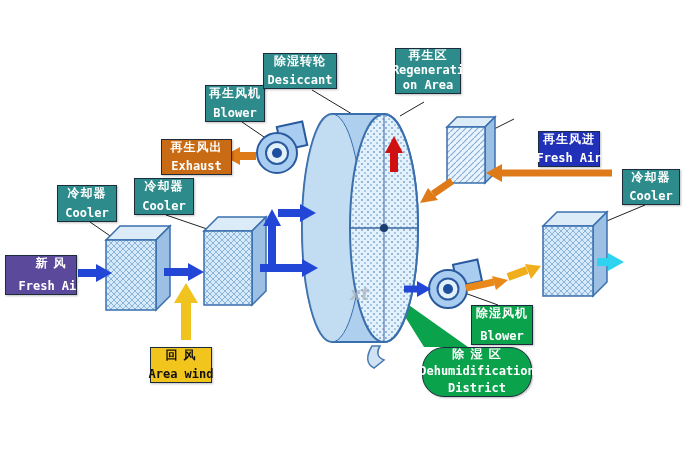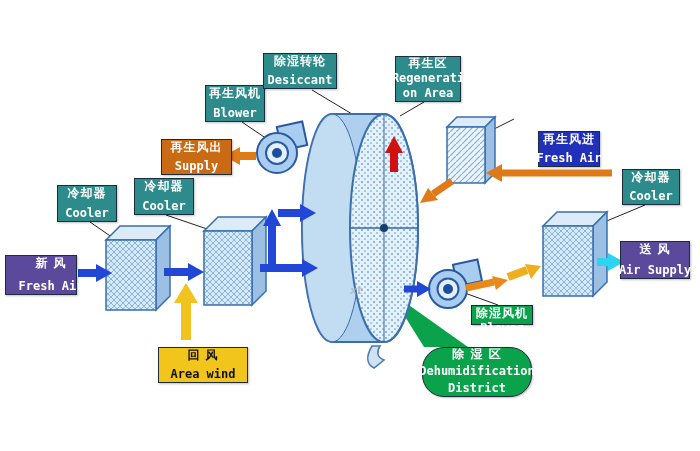--- a/index.html
+++ b/index.html
@@ -13,21 +13,21 @@
   .cn{font-family:"DejaVu Sans",sans-serif;font-size:12px;letter-spacing:1px;white-space:nowrap;}
   .en{font-family:"DejaVu Sans Mono",monospace;font-size:12px;white-space:nowrap;}
   .c-teal{background:#2e8b8b;}
   .c-purple{background:#5b4a9b;}
   .c-orange{background:#c96a15;}
   .c-yellow{background:#f2c51d;color:#111;}
   .c-green{background:#0ba24c;}
   .c-blue{background:#2030b8;}
   .tight{line-height:1.15;}
   #watermark{position:absolute;left:350px;top:284px;color:rgba(170,180,190,.75);
-             font-style:italic;font-size:11px;font-weight:bold;}
+             font-style:italic;font-size:17px;font-weight:bold;}
 </style>
 </head>
 <body>
 
 <div id="stage">
 
   <svg width="700" height="451" viewBox="0 0 700 451">
     <defs>
       <pattern id="mesh" width="6" height="6" patternUnits="userSpaceOnUse">
         <rect width="6" height="6" fill="#d6eafc"></rect>
@@ -195,60 +195,56 @@
     <span class="en">Cooler</span>
   </div>
 
   <div class="lbl c-teal" style="left:205px;top:85px;width:60px;height:37px;">
     <span class="cn">再生风机</span>
     <span class="en">Blower</span>
   </div>
 
   <div class="lbl c-orange" style="left:161px;top:139px;width:71px;height:36px;">
     <span class="cn">再生风出</span>
-    <span class="en">Supply</span>
+    <span class="en">Exhaust</span>
   </div>
 
   <div class="lbl c-teal" style="left:263px;top:53px;width:74px;height:36px;">
     <span class="cn">除湿转轮</span>
     <span class="en">Desiccant</span>
   </div>
 
-  <div class="lbl c-teal tight" style="left:395px;top:56px;width:66px;height:46px;">
+  <div class="lbl c-teal tight" style="left:395px;top:48px;width:66px;height:46px;">
     <span class="cn">再生区</span>
     <span class="en">Regenerati</span>
     <span class="en">on Area</span>
   </div>
 
 
   <div class="lbl c-blue" style="left:538px;top:131px;width:62px;height:36px;">
     <span class="cn">再生风进</span>
     <span class="en">Fresh Air</span>
   </div>
 
   <div class="lbl c-teal" style="left:622px;top:169px;width:58px;height:36px;">
     <span class="cn">冷却器</span>
     <span class="en">Cooler</span>
   </div>
 
-  <div class="lbl c-purple" style="left:620px;top:241px;width:70px;height:38px;">
-    <span class="cn">送 风</span>
-    <span class="en">Air Supply</span>
-  </div>
-
-  <div class="lbl c-green" style="left:471px;top:305px;width:62px;height:20px;">
+
+  <div class="lbl c-green" style="left:471px;top:305px;width:62px;height:40px;">
     <span class="cn">除湿风机</span>
     <span class="en">Blower</span>
   </div>
 
   <div class="lbl c-green tight" style="left:422px;top:347px;width:110px;height:50px;border-radius:22px;">
     <span class="cn">除 湿 区</span>
     <span class="en">Dehumidification</span>
     <span class="en">District</span>
   </div>
 
-  <div class="lbl c-yellow" style="left:158px;top:347px;width:90px;height:36px;">
+  <div class="lbl c-yellow" style="left:150px;top:347px;width:62px;height:36px;">
     <span class="cn">回 风</span>
     <span class="en">Area wind</span>
   </div>
 
   <div id="watermark">xt</div>
 </div>
 
 </body></html>

